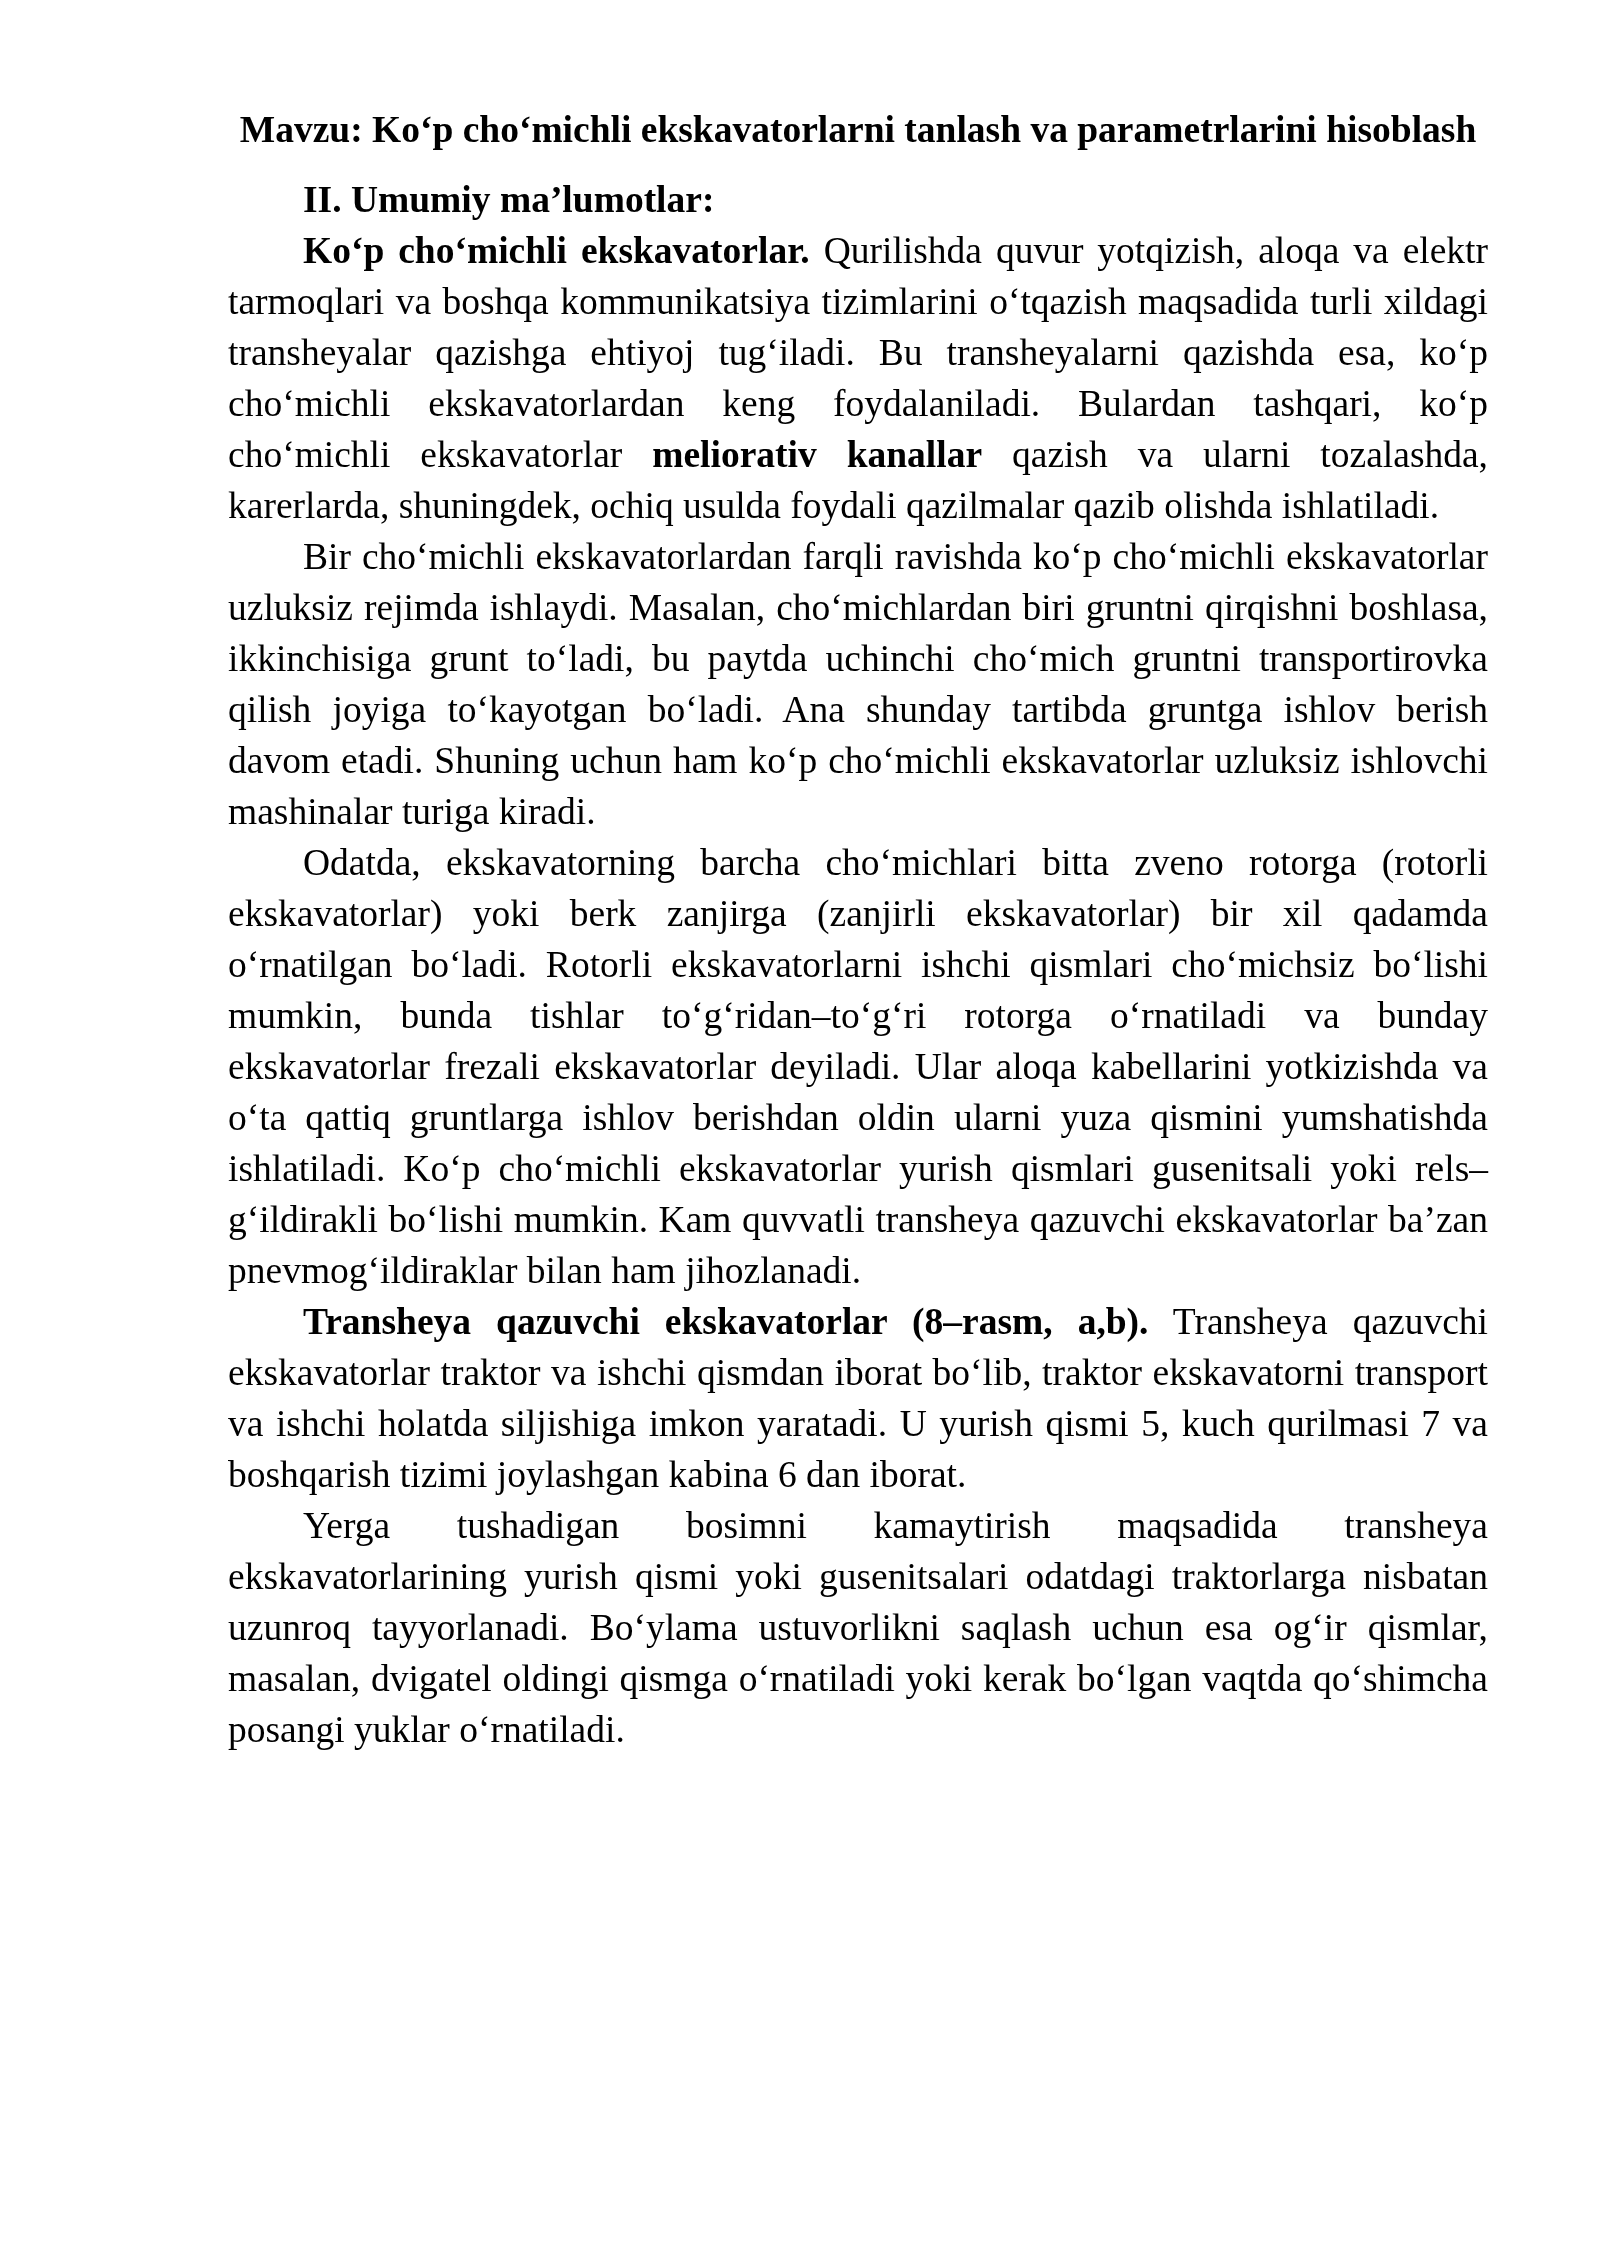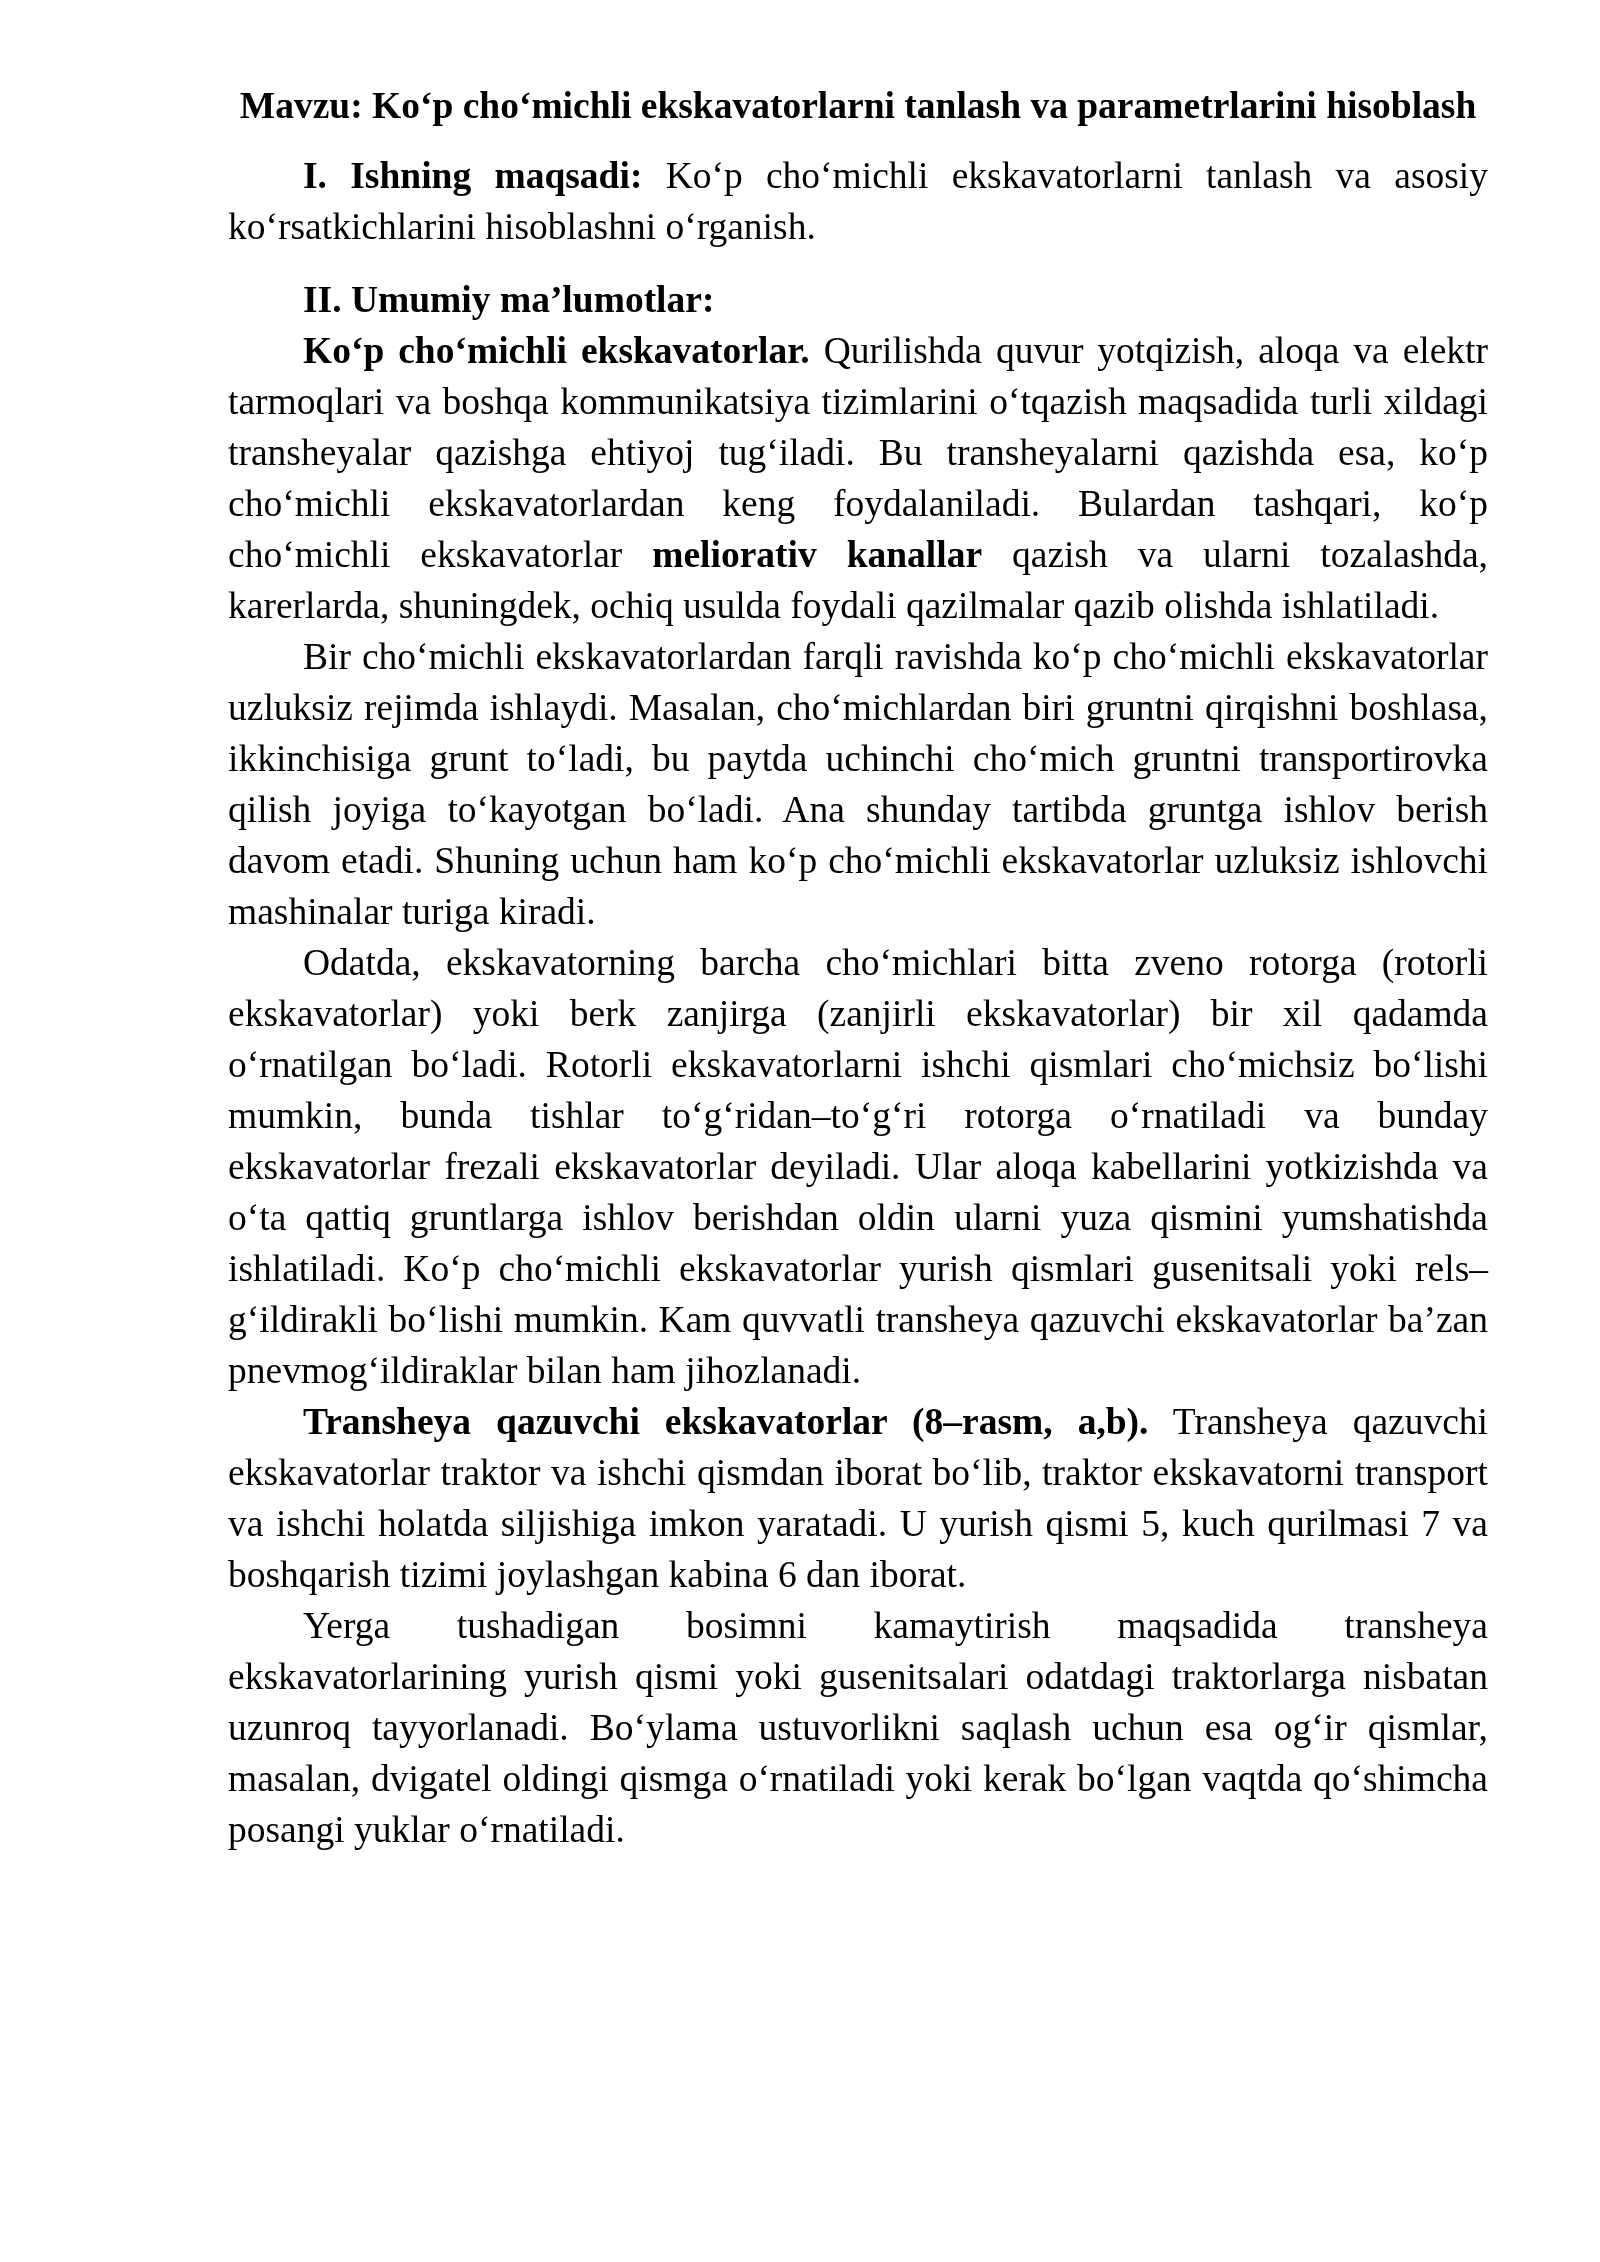--- a/index.html
+++ b/index.html
@@ -7,21 +7,21 @@
     padding: 0;
     background: #ffffff;
   }
   .page {
     position: relative;
     box-sizing: border-box;
     width: 1600px;
     height: 2262px;
     background: #ffffff;
     color: #000000;
-    padding: 80px 112px 0 228px;
+    padding: 104px 112px 0 228px;
     font-family: "Liberation Serif", "DejaVu Serif", serif;
     font-size: 37.5px;
     line-height: 51px;
   }
   .title {
     margin: 0 0 19px 0;
     font-size: 37.5px;
     font-weight: bold;
     text-align: center;
     line-height: 51px;
@@ -37,21 +37,20 @@
   .bold {
     font-weight: bold;
   }
 </style>
 </head>
 <body>
 
 <div class="page">
   <h1 class="title">Mavzu: Ko‘p cho‘michli ekskavatorlarni tanlash va parametrlarini hisoblash</h1>
 
-  <p class="para sp-after"><span class="bold">I. Ishning maqsadi: </span><span>Ko‘p cho‘michli ekskavatorlarni tanlash va asosiy ko‘rsatkichlarini hisoblashni o‘rganish.</span></p>
 
   <p class="para"><span class="bold">II. Umumiy ma’lumotlar:</span></p>
 
   <p class="para"><span class="bold">Ko‘p cho‘michli ekskavatorlar.</span><span> Qurilishda quvur yotqizish, aloqa va elektr tarmoqlari va boshqa kommunikatsiya tizimlarini o‘tqazish maqsadida turli xildagi transheyalar qazishga ehtiyoj tug‘iladi. Bu transheyalarni qazishda esa, ko‘p cho‘michli ekskavatorlardan keng foydalaniladi. Bulardan tashqari, ko‘p cho‘michli ekskavatorlar </span><span class="bold">meliorativ kanallar</span><span> qazish va ularni tozalashda, karerlarda, shuningdek, ochiq usulda foydali qazilmalar qazib olishda ishlatiladi.</span></p>
 
   <p class="para"><span>Bir cho‘michli ekskavatorlardan farqli ravishda ko‘p cho‘michli ekskavatorlar uzluksiz rejimda ishlaydi. Masalan, cho‘michlardan biri gruntni qirqishni boshlasa, ikkinchisiga grunt to‘ladi, bu paytda uchinchi cho‘mich gruntni transportirovka qilish joyiga to‘kayotgan bo‘ladi. Ana shunday tartibda gruntga ishlov berish davom etadi. Shuning uchun ham ko‘p cho‘michli ekskavatorlar uzluksiz ishlovchi mashinalar turiga kiradi.</span></p>
 
   <p class="para"><span>Odatda, ekskavatorning barcha cho‘michlari bitta zveno rotorga (rotorli ekskavatorlar) yoki berk zanjirga (zanjirli ekskavatorlar) bir xil qadamda o‘rnatilgan bo‘ladi. Rotorli ekskavatorlarni ishchi qismlari cho‘michsiz bo‘lishi mumkin, bunda tishlar to‘g‘ridan–to‘g‘ri rotorga o‘rnatiladi va bunday ekskavatorlar frezali ekskavatorlar deyiladi. Ular aloqa kabellarini yotkizishda va o‘ta qattiq gruntlarga ishlov berishdan oldin ularni yuza qismini yumshatishda ishlatiladi. Ko‘p cho‘michli ekskavatorlar yurish qismlari gusenitsali yoki rels–g‘ildirakli bo‘lishi mumkin. Kam quvvatli transheya qazuvchi ekskavatorlar ba’zan pnevmog‘ildiraklar bilan ham jihozlanadi.</span></p>
 
   <p class="para"><span class="bold">Transheya qazuvchi ekskavatorlar (8–rasm, a,b).</span><span> Transheya qazuvchi ekskavatorlar traktor va ishchi qismdan iborat bo‘lib, traktor ekskavatorni transport va ishchi holatda siljishiga imkon yaratadi. U yurish qismi 5, kuch qurilmasi 7 va boshqarish tizimi joylashgan kabina 6 dan iborat.</span></p>

